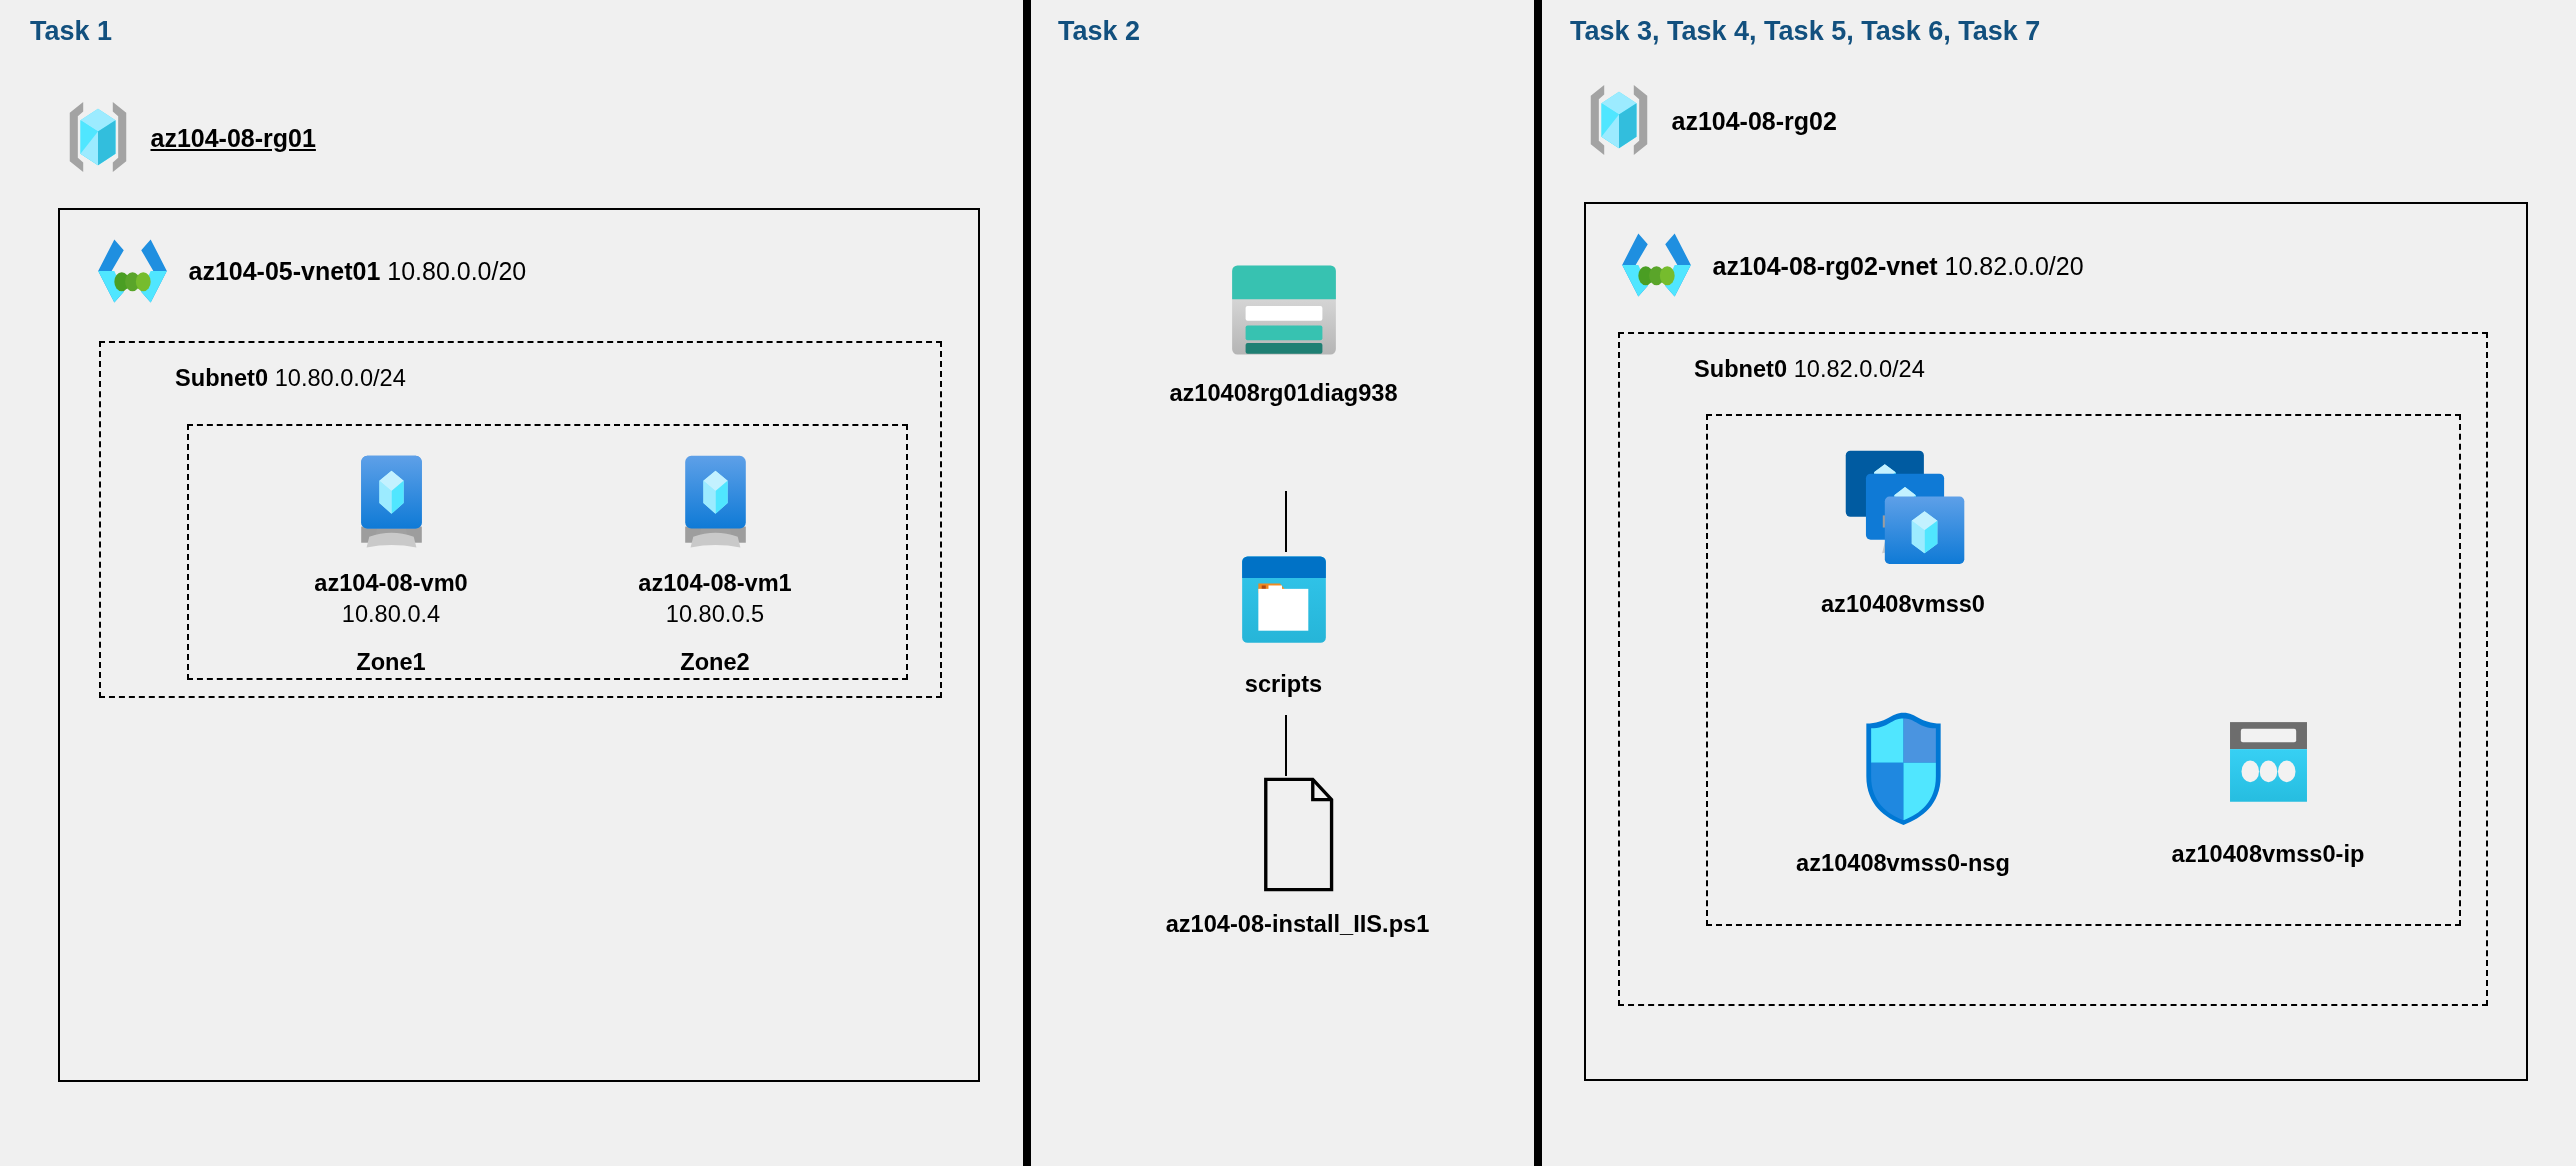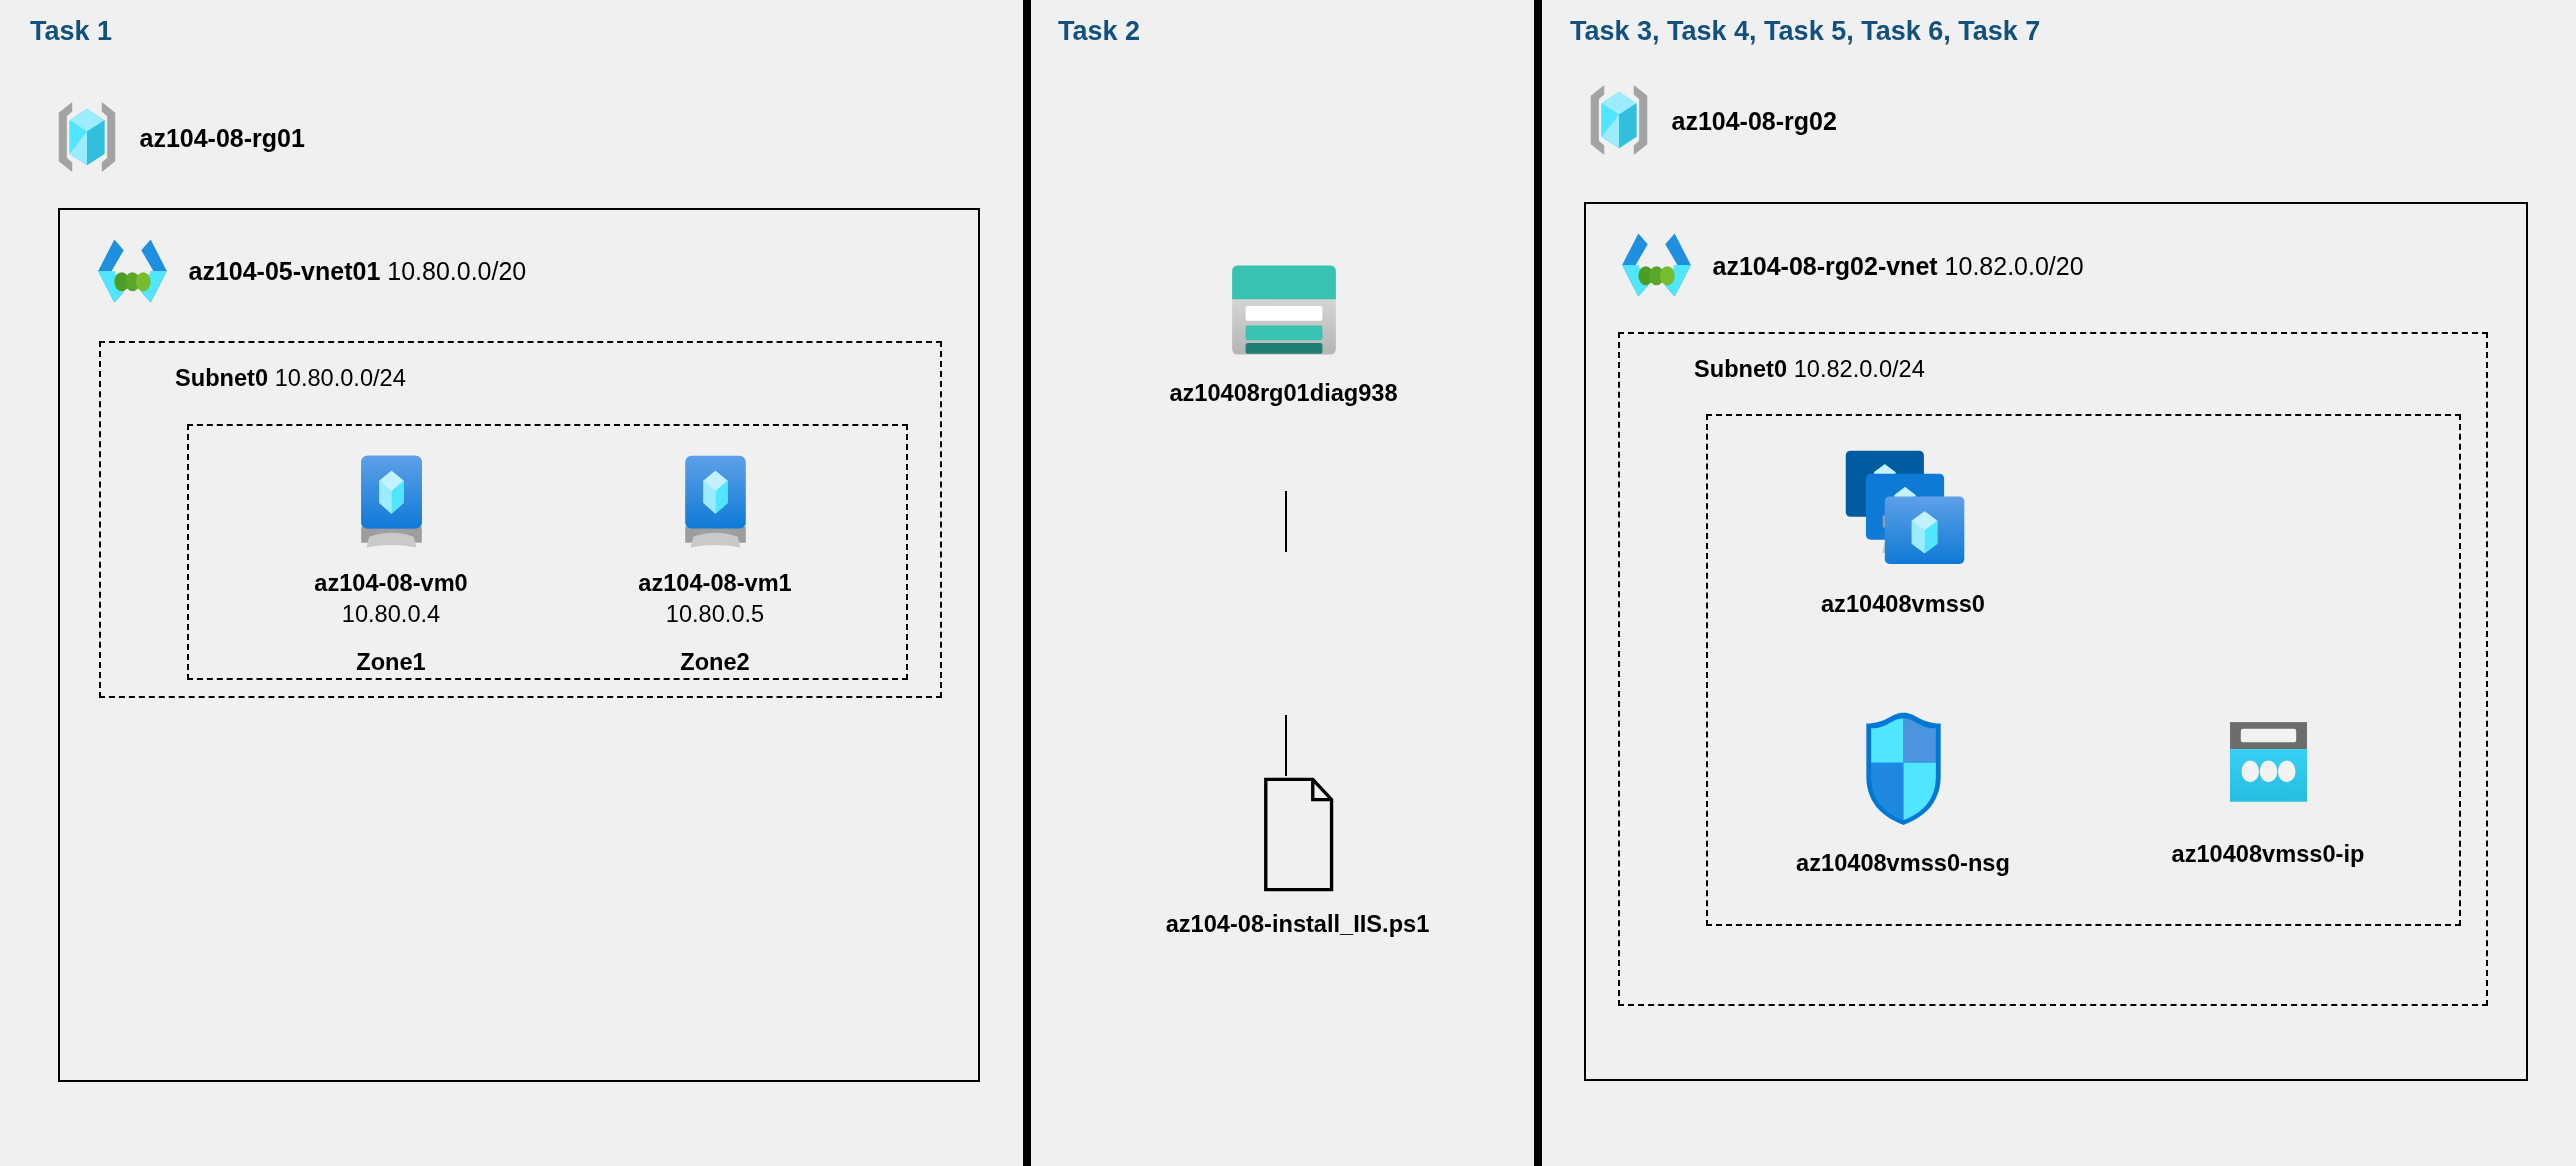--- a/index.html
+++ b/index.html
@@ -102,21 +102,21 @@
   }
 </style>
 </head>
 <body>
 
 <div id="canvas">
 
   <div class="panel" id="panel-task1">
     <div class="task-title" style="left:30px; top:16px;">Task 1</div>
 
-    <div class="hdr-row" style="left:52px; top:98px;">
+    <div class="hdr-row" style="left:63px; top:98px;text-decoration:underline;">
       <span>
         <svg width="70" height="78" viewBox="0 0 104 116">
           <path d="M30 6 L10 22 L10 94 L30 110 L30 96 L22 89 L22 27 L30 20 Z" fill="#a3a3a3"></path>
           <path d="M74 6 L94 22 L94 94 L74 110 L74 96 L82 89 L82 27 L74 20 Z" fill="#a3a3a3"></path>
           <path d="M52 16 L26 33 L26 83 L52 100 L78 83 L78 33 Z" fill="#50e6ff"></path>
           <path d="M52 16 L26 33 L52 50 L78 33 Z" fill="#9cebff"></path>
           <path d="M52 50 L78 33 L78 83 L52 100 Z" fill="#32bedd"></path>
           <path d="M52 50 L52 100 L26 83 L26 33 Z" fill="#50e6ff"></path>
           <path d="M52 50 L26 83 L52 100 Z" fill="#9cebff"></path>
         </svg>
@@ -228,20 +228,40 @@
           <rect x="38" y="103" width="114" height="22" rx="3" fill="#37c2b1"></rect>
           <rect x="38" y="129" width="114" height="16" rx="3" fill="#1f7f73"></rect>
         </svg>
       </span>
       <div style="height:12px;"></div>
       <div class="node-caption">az10408rg01diag938</div>
     </div>
 
     <div class="connector" style="left:254px; top:491px; height:61px;"></div>
 
+    <div class="node" style="left:74px; top:547px; width:357px;">
+      <span>
+        <svg width="108" height="108" viewBox="0 0 160 160">
+          <defs>
+            <linearGradient id="blob-body" x1="0" y1="0" x2="0" y2="1">
+              <stop offset="0%" stop-color="#32c6ec"></stop>
+              <stop offset="100%" stop-color="#26b5d8"></stop>
+            </linearGradient>
+          </defs>
+          <rect x="18" y="14" width="124" height="128" rx="8" fill="url(#blob-body)"></rect>
+          <path d="M18 22 a8 8 0 0 1 8 -8 h108 a8 8 0 0 1 8 8 v24 h-124 z" fill="#0072c6"></path>
+          <path d="M42 54 h32 l12 14 h-44 z" fill="#f08a22"></path>
+          <rect x="47" y="57" width="6" height="6" fill="#b3480e"></rect>
+          <rect x="57" y="57" width="20" height="6" fill="#ffffff"></rect>
+          <rect x="42" y="62" width="74" height="62" fill="#ffffff"></rect>
+        </svg>
+      </span>
+      <div style="height:12px;"></div>
+      <div class="node-caption">scripts</div>
+    </div>
 
     <div class="connector" style="left:254px; top:715px; height:61px;"></div>
 
     <div class="node" style="left:88px; top:774px; width:357px;">
       <span>
         <svg width="94" height="121" viewBox="0 0 140 180">
           <path d="M22 8 L92 8 L120 38 L120 172 L22 172 Z" fill="#f0f0f0" stroke="#000000" stroke-width="5" stroke-linejoin="miter"></path>
           <path d="M92 8 L92 38 L120 38" fill="none" stroke="#000000" stroke-width="5"></path>
         </svg>
       </span>

